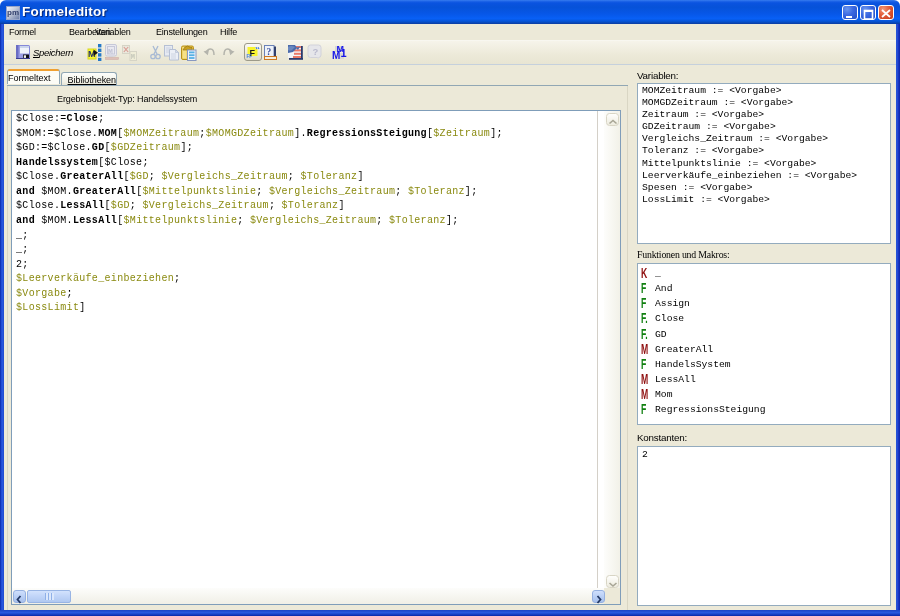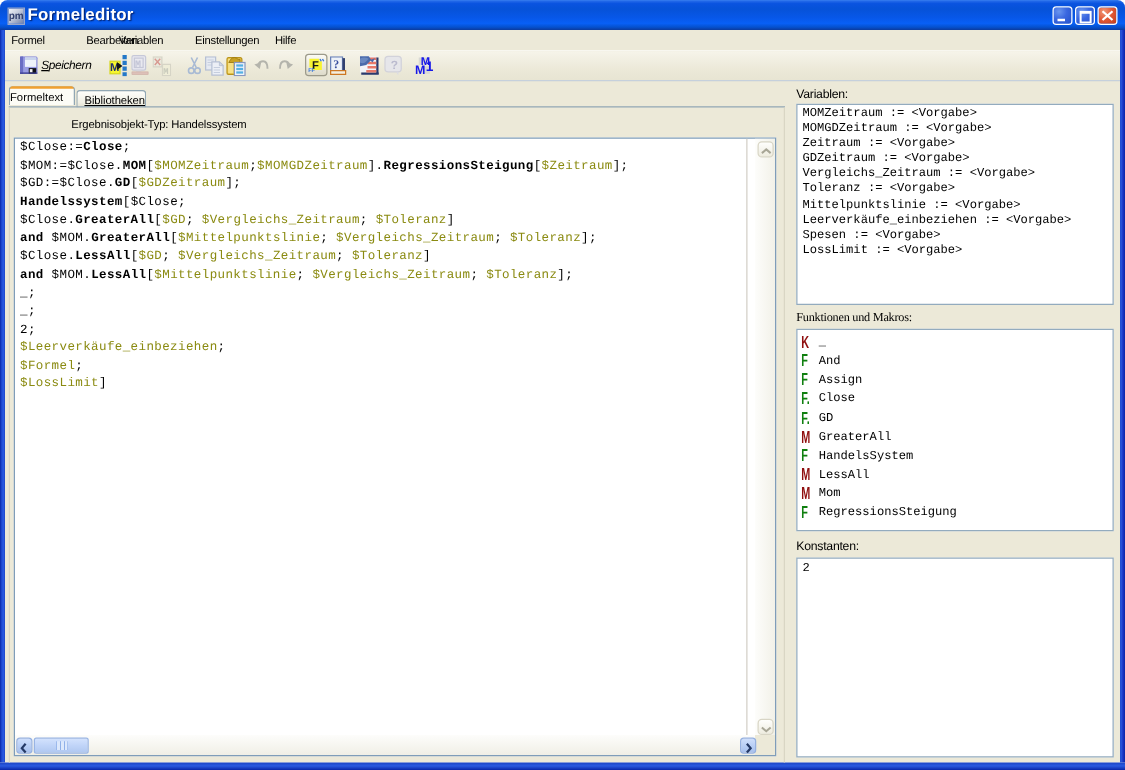--- a/index.html
+++ b/index.html
@@ -247,21 +247,21 @@
 $GD:=$Close.<b>GD</b>[<span class="v">$GDZeitraum</span>];
 <b>Handelssystem</b>[$Close;
 $Close.<b>GreaterAll</b>[<span class="v">$GD</span>; <span class="v">$Vergleichs_Zeitraum</span>; <span class="v">$Toleranz</span>]
 <b>and</b> $MOM.<b>GreaterAll</b>[<span class="v">$Mittelpunktslinie</span>; <span class="v">$Vergleichs_Zeitraum</span>; <span class="v">$Toleranz</span>];
 $Close.<b>LessAll</b>[<span class="v">$GD</span>; <span class="v">$Vergleichs_Zeitraum</span>; <span class="v">$Toleranz</span>]
 <b>and</b> $MOM.<b>LessAll</b>[<span class="v">$Mittelpunktslinie</span>; <span class="v">$Vergleichs_Zeitraum</span>; <span class="v">$Toleranz</span>];
 _;
 _;
 2;
 <span class="v">$Leerverkäufe_einbeziehen</span>;
-<span class="v">$Formel</span>;
+<span class="v">$Vorgabe</span>;
 <span class="v">$LossLimit</span>]</div>
   <div class="abs" id="vline"></div>
   <div class="abs" id="vsc"></div>
   <div class="abs scbtn" id="vup"><svg width="12" height="11">
       <path d="M2.5 6.5 L6 3.5 L9.5 6.5" fill="none" stroke="#a8a696" stroke-width="1.6"></path>
     </svg></div>
   <div class="abs scbtn" id="vdn"><svg width="12" height="11">
       <path d="M2.5 4 L6 7 L9.5 4" fill="none" stroke="#a8a696" stroke-width="1.6"></path>
     </svg></div>
   <div class="abs" id="hsc"></div>

